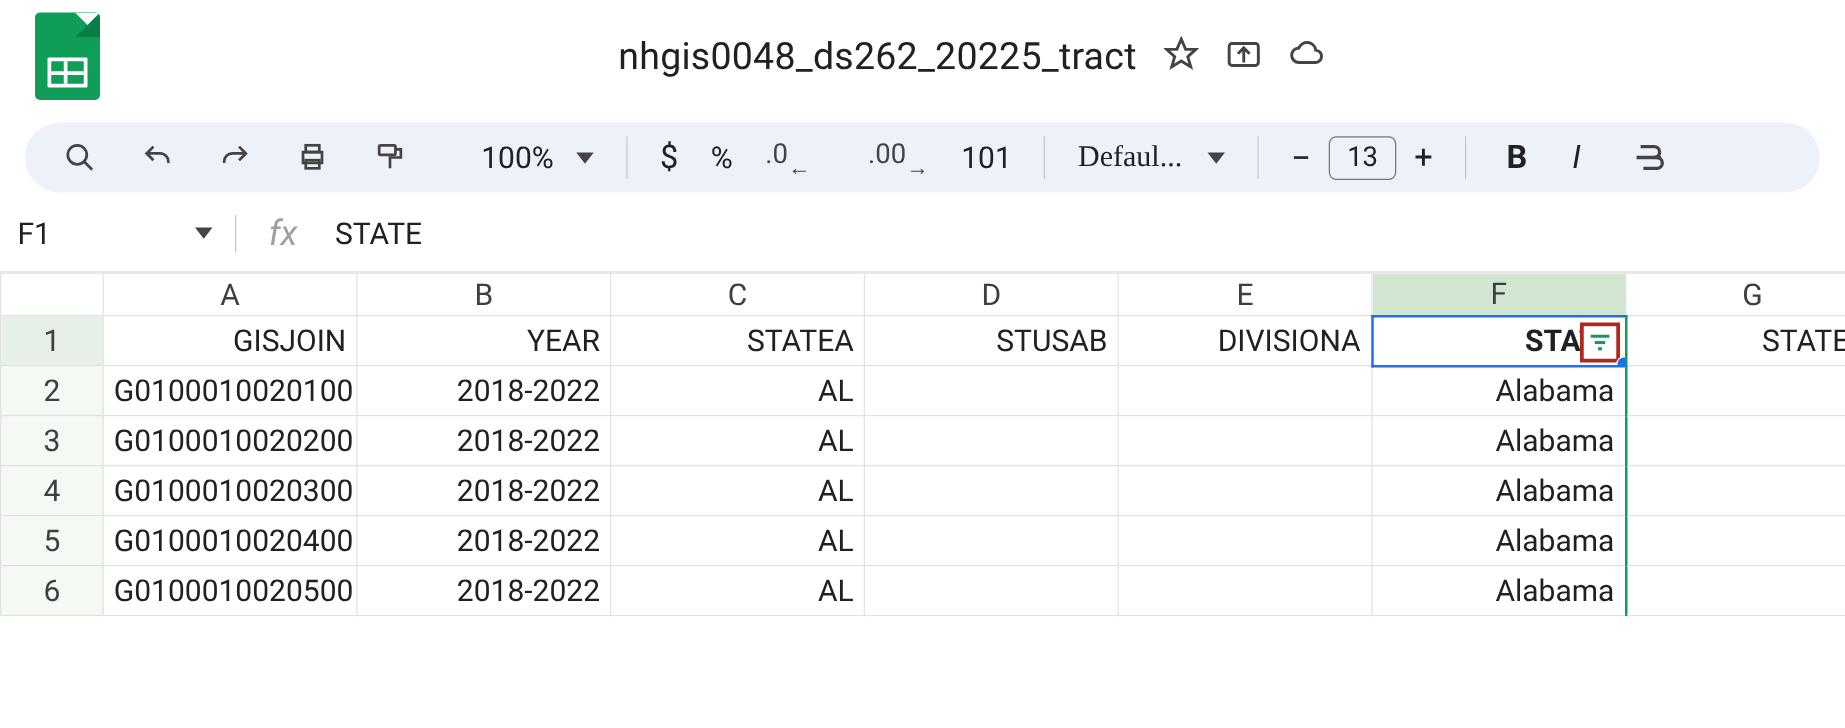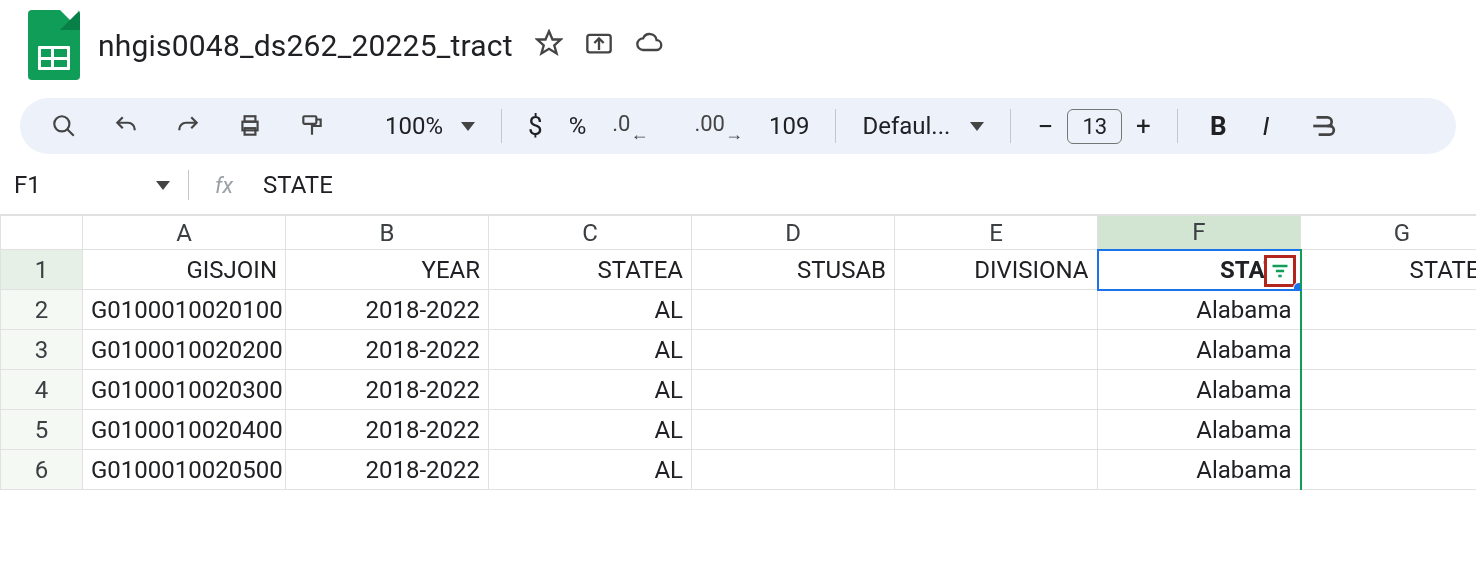--- a/index.html
+++ b/index.html
@@ -53,21 +53,21 @@
   .logo .grid::before,
   .logo .grid::after {
     content:"";
     position:absolute;
     background:#fff;
   }
   .logo .grid::before { left:10px; top:0; width:3px; height:100%; }
   .logo .grid::after  { left:0; top:8px; width:100%; height:3px; }
 
   .title-block { display:flex; flex-direction:column; gap:2px; flex:1; }
-  .title-line { display:flex; align-items:center; gap:22px; }
+  .title-line { display:flex; align-items:center; gap:22px;justify-content:center; }
   .doc-title {
     font-size: 30px;
     color:#202124;
     font-weight:400;
     letter-spacing:0.2px;
     white-space:nowrap;
   }
   .title-icons { display:flex; align-items:center; gap:22px; }
   .title-icons svg { width:28px; height:28px; stroke:#444; fill:none; stroke-width:2; }
 
@@ -102,21 +102,21 @@
   .tb-text {
     font-size:24px;
     color:#202124;
   }
   .tb-sep {
     width:1px;
     height:34px;
     background:#c7c7c7;
   }
   .zoom-group { display:flex; align-items:center; gap:12px;margin-left:29px; }
-  .font-group { display:flex; align-items:center; gap:14px; }
+  .font-group { display:flex; align-items:center; gap:14px;font-family:Liberation Serif, serif; }
   .size-group { display:flex; align-items:center; gap:14px; }
   .size-box {
     border:1.5px solid #747775;
     border-radius:6px;
     padding:4px 14px;
     font-size:22px;
   }
   .style-group { display:flex; align-items:center; gap:36px; margin-left:6px; }
 
   
@@ -129,21 +129,21 @@
   }
   .name-box {
     display:flex;
     align-items:center;
     gap:21px;
     font-size:24px;
     width:160px;
     padding-left:4px;
   }
   .fx-sep { width:1px; height:30px; background:#c7c7c7; }
-  .fx-sym { font-style:italic; color:#9aa0a6; font-size:22px; margin-left:8px; }
+  .fx-sym { font-style:italic; color:#9aa0a6; font-size:28px; margin-left:8px; }
   .fx-val { font-size:24px; margin-left:12px; }
 
   
   .sheet-area { position:relative; }
   table.sheet {
     border-collapse:collapse;
     table-layout:fixed;
     width:100%;
     font-size:24px;
   }
@@ -306,21 +306,21 @@
   <span class="tb-sep"></span>
 
   <span class="tb-text" style="font-size:26px;">$</span>
   <span class="tb-text" style="font-size:24px;">%</span>
   <span class="tb-btn" style="width:auto;">
     <span style="font-size:22px;position:relative;">.0<sub style="font-size:18px;position:relative;top:4px;">←</sub></span>
   </span>
   <span class="tb-btn" style="width:auto;">
     <span style="font-size:22px;position:relative;margin-left:20px;">.00<sub style="font-size:18px;position:relative;top:4px;">→</sub></span>
   </span>
-  <span class="tb-text">109</span>
+  <span class="tb-text">101</span>
 
   <span class="tb-sep"></span>
 
   <div class="font-group">
     <span class="tb-text">Defaul...</span>
     <span class="caret-down"></span>
   </div>
 
   <span class="tb-sep"></span>
 

